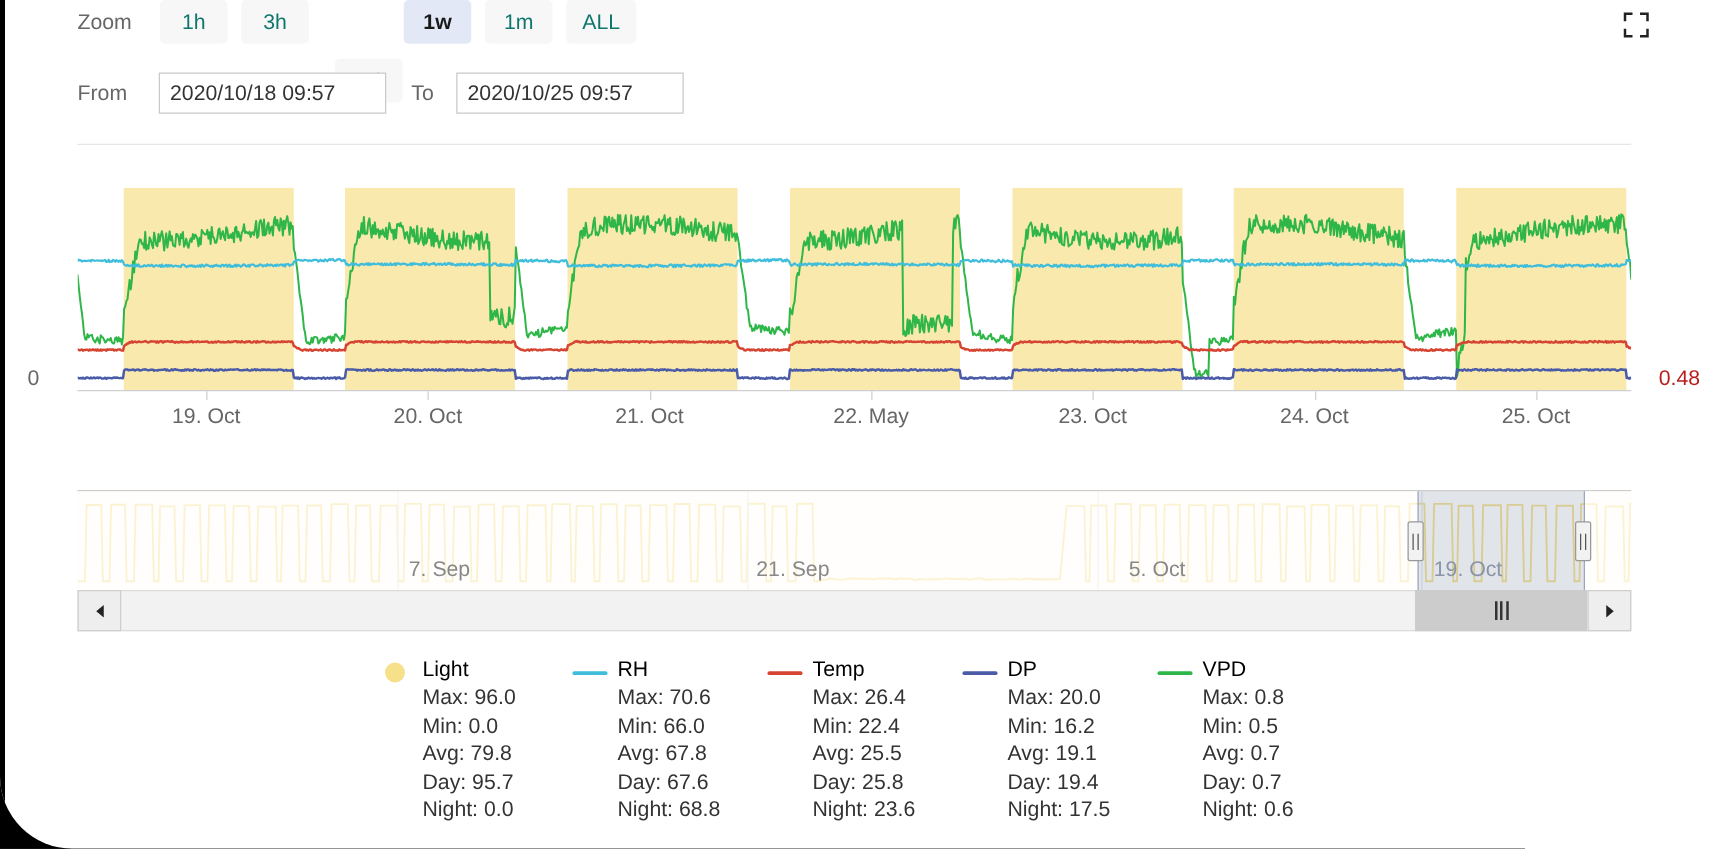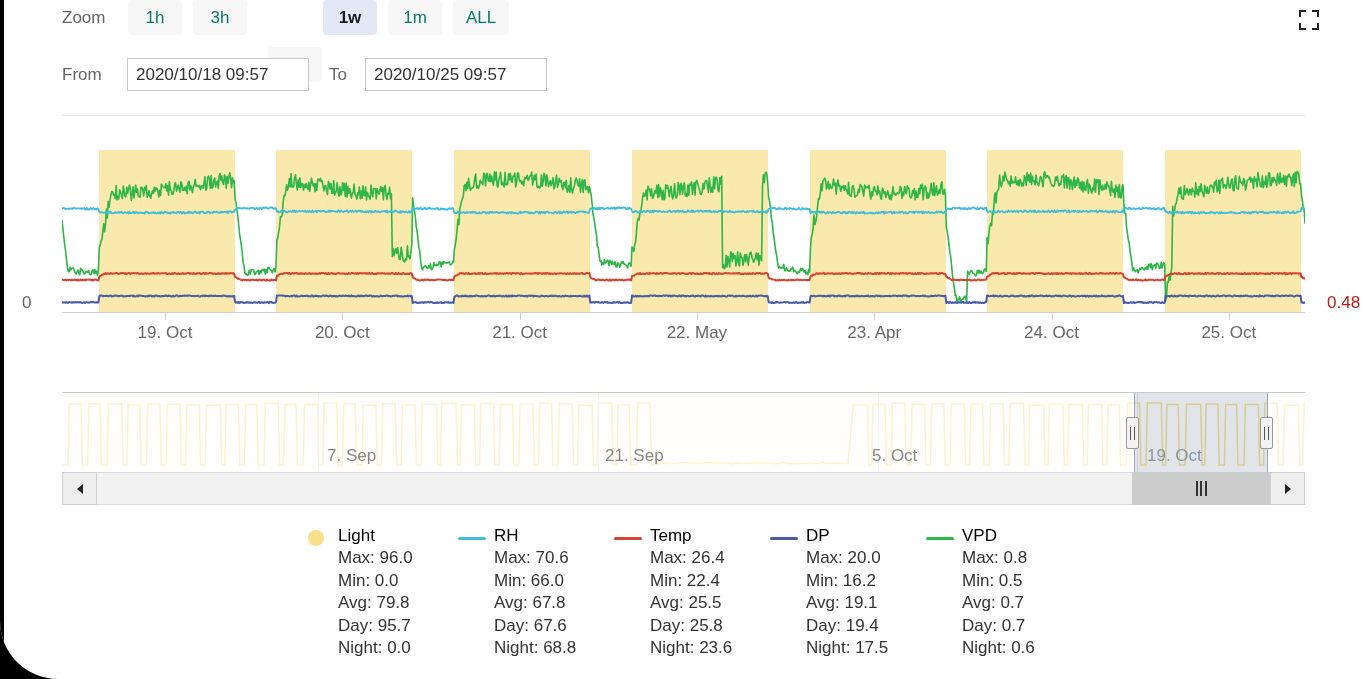--- a/index.html
+++ b/index.html
@@ -253,21 +253,21 @@
     <div id="xticks-host">
         <div class="xtick" style="left: 165px;"></div>
         <div class="xlabel" style="left: 165px;">19. Oct</div>
         <div class="xtick" style="left: 342.3px;"></div>
         <div class="xlabel" style="left: 342.3px;">20. Oct</div>
         <div class="xtick" style="left: 519.6px;"></div>
         <div class="xlabel" style="left: 519.6px;">21. Oct</div>
         <div class="xtick" style="left: 696.9px;"></div>
         <div class="xlabel" style="left: 696.9px;">22. May</div>
         <div class="xtick" style="left: 874.2px;"></div>
-        <div class="xlabel" style="left: 874.2px;">23. Apr</div>
+        <div class="xlabel" style="left: 874.2px;">23. Oct</div>
         <div class="xtick" style="left: 1051.5px;"></div>
         <div class="xlabel" style="left: 1051.5px;">24. Oct</div>
         <div class="xtick" style="left: 1228.8px;"></div>
         <div class="xlabel" style="left: 1228.8px;">25. Oct</div>
       </div>
 
     <div id="ylabel-left">0</div>
     <div id="ylabel-right">0.48</div>
   </div>
 
@@ -280,21 +280,21 @@
     <div class="nav-gridline" style="left:536px;"></div>
     <div class="nav-gridline" style="left:816px;"></div>
     <div class="nav-gridline" style="left:1075px;"></div>
 
     <div class="nav-mask" style="left:0; width:1072px;"></div>
     <div class="nav-mask" style="left:1206px; width:37px;"></div>
     <div id="nav-selection" style="left:1072px; width:134px;"></div>
 
     <div class="nav-xlabel" style="left:265px;">7. Sep</div>
     <div class="nav-xlabel" style="left:543px;">21. Sep</div>
-    <div class="nav-xlabel" style="left:810px;">5. Oct</div>
+    <div class="nav-xlabel" style="left:810px;padding-left:31px;">5. Oct</div>
     <div class="nav-xlabel" style="left:1085px; color:#8a94a8;">19. Oct</div>
 
     <div class="nav-handle" style="left:1064px;">
         <span></span>
       </div>
     <div class="nav-handle" style="left:1198px;">
         <span></span>
       </div>
   </div>
 

